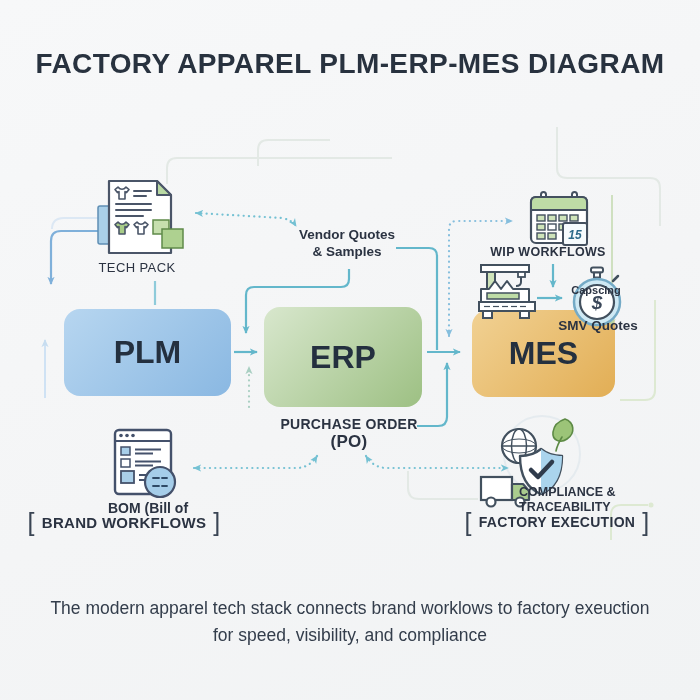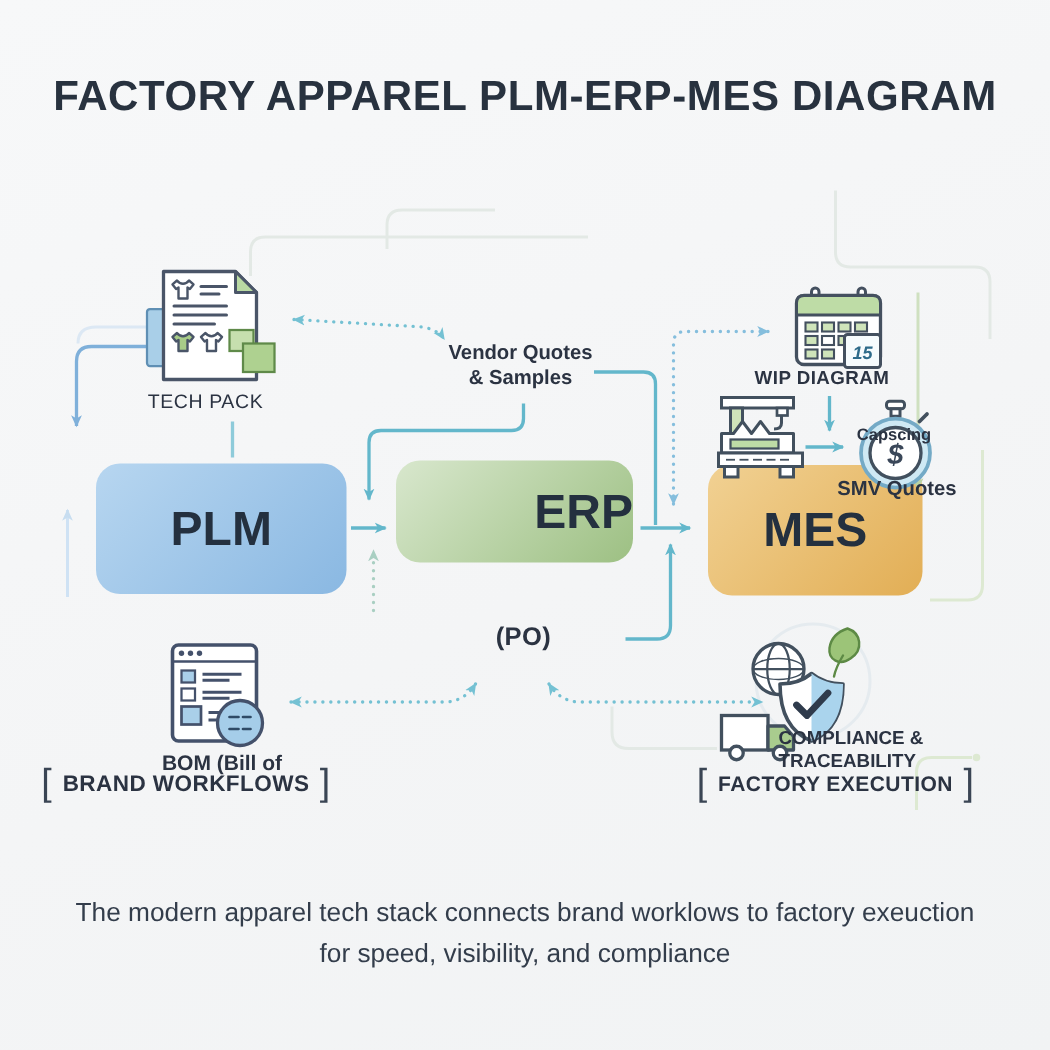--- a/index.html
+++ b/index.html
@@ -9,22 +9,22 @@
     font-family:"Liberation Sans", sans-serif;
   }
   .abs{position:absolute;}
   .ctr{transform:translateX(-50%);text-align:center;}
   #title{top:48px;left:0;width:700px;text-align:center;font-size:28px;font-weight:bold;
          color:#28323f;letter-spacing:.4px;z-index:5;}
   .box{display:flex;align-items:center;justify-content:center;border-radius:16px;
        font-size:32px;font-weight:bold;color:#24303f;z-index:2;}
   #box-plm{left:64px;top:309px;width:167px;height:87px;
     background:linear-gradient(135deg,#b7d6f0 0%,#8ab8e2 100%);}
-  #box-erp{left:264px;top:307px;width:158px;height:68px;
-    background:linear-gradient(135deg,#d8e7cd 0%,#9dc083 100%);justify-content:flex-end;}
+  #box-erp{left:264px;top:307px;width:158px;height:100px;
+    background:linear-gradient(135deg,#d8e7cd 0%,#9dc083 100%);}
   #box-mes{left:472px;top:310px;width:143px;height:87px;
     background:linear-gradient(135deg,#f1d193 0%,#e2ae55 100%);}
   .lbl{color:#2b3342;white-space:nowrap;z-index:4;}
   #lbl-techpack{left:137px;top:260px;font-size:13px;font-weight:normal;letter-spacing:.4px;}
   #lbl-vendor{left:347px;top:226px;font-size:13.5px;font-weight:600;line-height:17px;}
   #lbl-wip{left:548px;top:245px;font-size:12.5px;font-weight:bold;letter-spacing:.3px;}
   #lbl-capscing{left:596px;top:253px;font-size:11px;font-weight:600;margin-top:31px;}
   #lbl-smv{left:598px;top:318px;font-size:13.5px;font-weight:bold;}
   #lbl-bom{left:148px;top:500px;font-size:14px;font-weight:600;}
   #lbl-po{left:349px;top:416px;font-size:14px;font-weight:bold;letter-spacing:.3px;line-height:17px;}
@@ -250,32 +250,33 @@
     </svg>
   </div>
 
   <div class="abs lbl ctr" id="lbl-techpack">TECH PACK</div>
 
   <div class="abs lbl ctr" id="lbl-vendor">
     <div>Vendor Quotes</div>
     <div>&amp; Samples</div>
   </div>
 
-  <div class="abs lbl ctr" id="lbl-wip">WIP DIAGRAM</div>
+  <div class="abs lbl ctr" id="lbl-wip">WIP WORKFLOWS</div>
   <div class="abs lbl ctr" id="lbl-capscing">Capscing</div>
   <div class="abs lbl ctr" id="lbl-smv">SMV Quotes</div>
   <div class="abs lbl ctr" id="lbl-bom">BOM (Bill of</div>
 
   <div class="abs lbl bracketed" id="lbl-brand">
     <span class="bracket">[</span>
     <span>BRAND WORKFLOWS</span>
     <span class="bracket">]</span>
   </div>
 
   <div class="abs lbl ctr" id="lbl-po">
+    <div>PURCHASE ORDER</div>
     <div class="po2">(PO)</div>
   </div>
 
   <div class="abs lbl" id="lbl-compliance">
     <div>COMPLIANCE &amp;</div>
     <div>TRACEABILITY</div>
   </div>
 
   <div class="abs lbl bracketed" id="lbl-factory">
     <span class="bracket">[</span>

